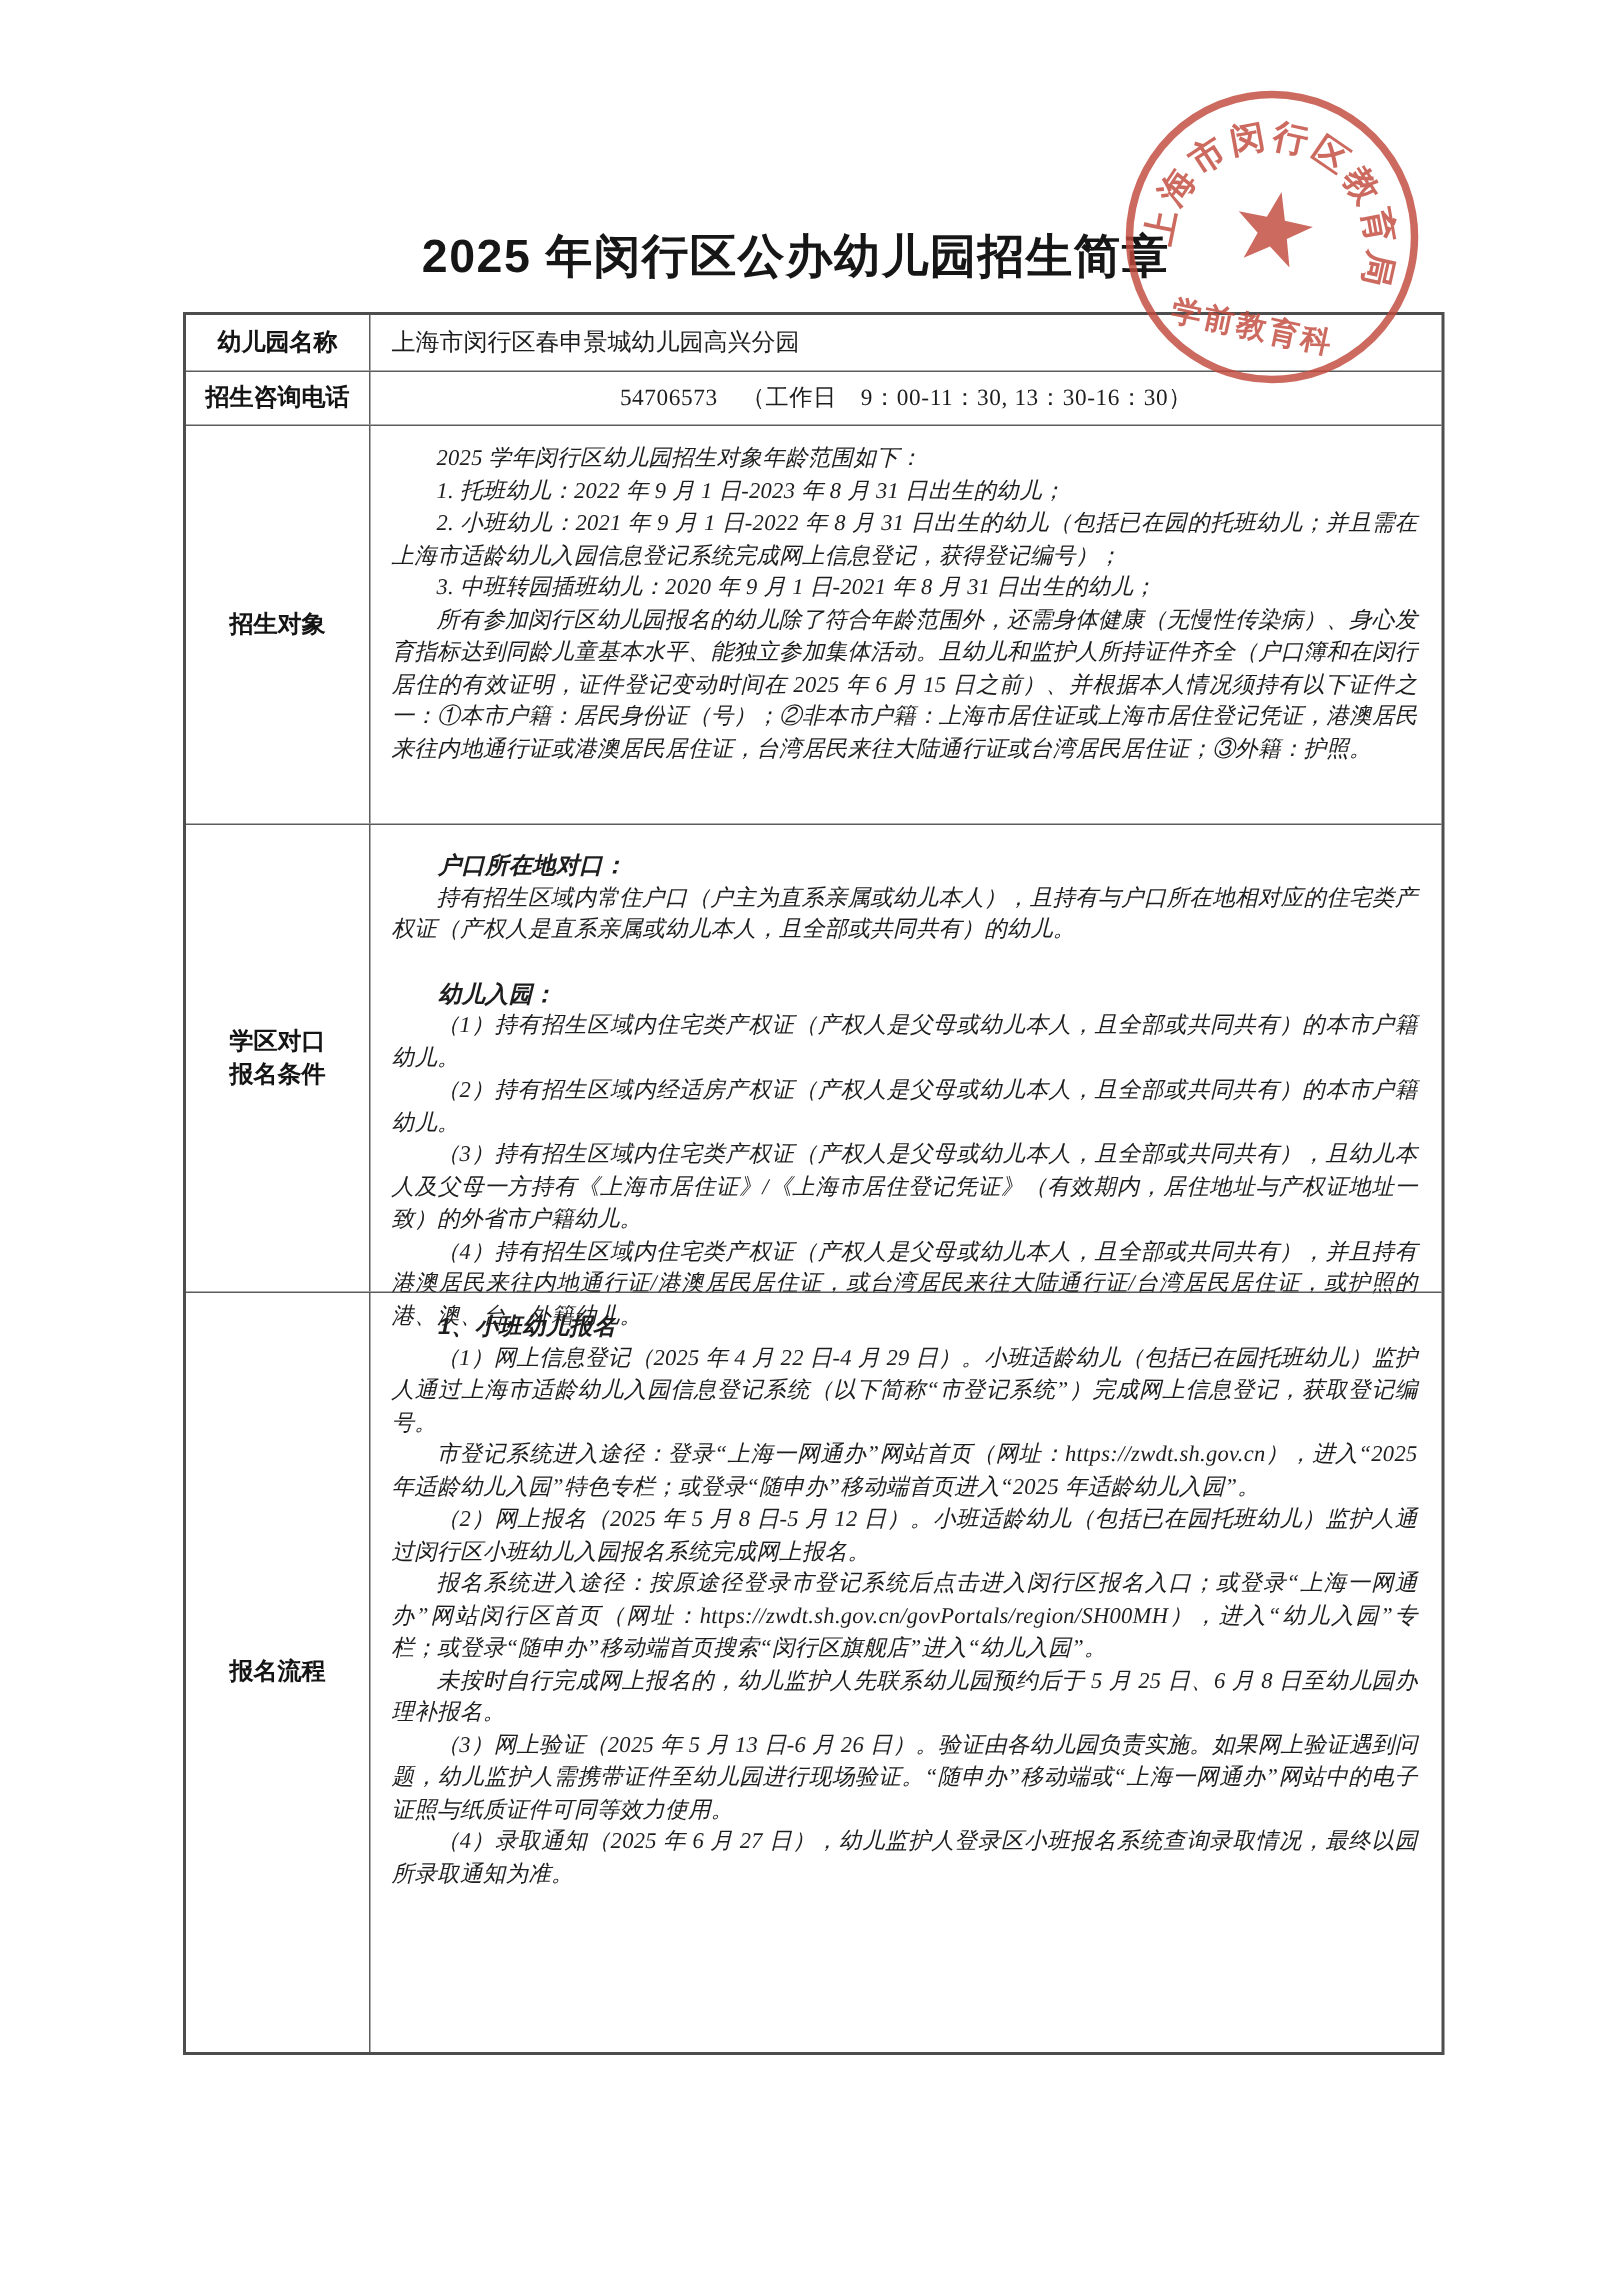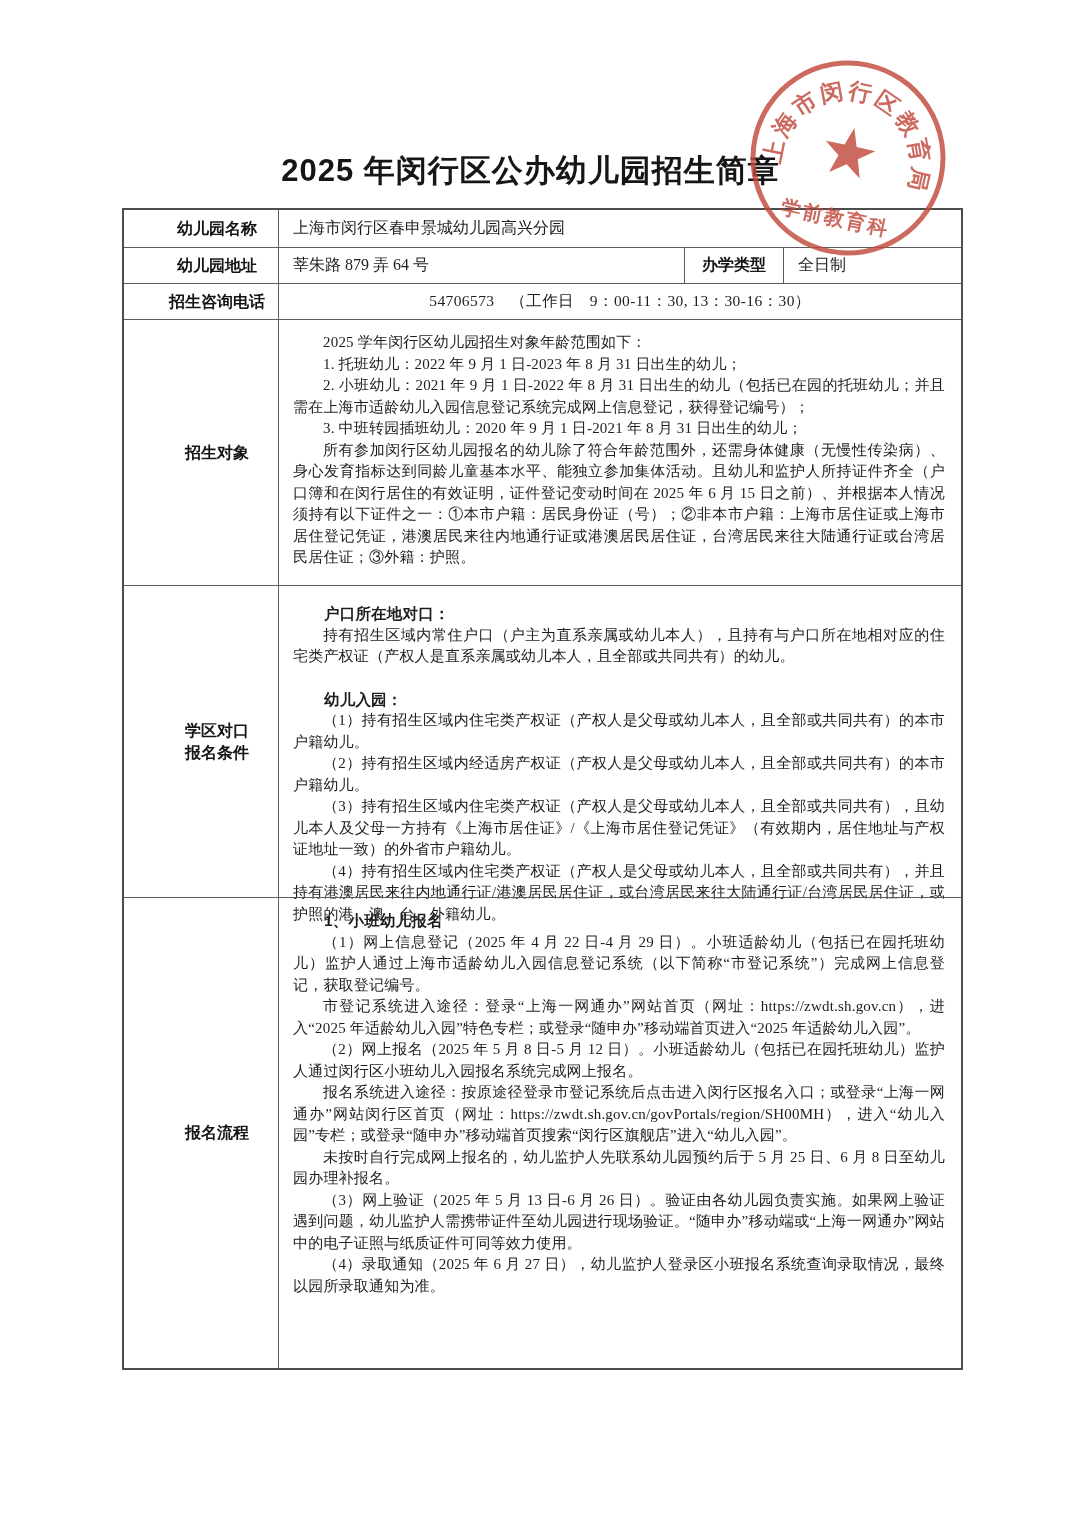--- a/index.html
+++ b/index.html
@@ -68,21 +68,20 @@
     display: flex;
     flex-direction: column;
     align-items: center;
     justify-content: center;
     font-family: "Liberation Sans", sans-serif;
     font-weight: bold;
     font-size: 16px;
     line-height: 22px;
     text-align: center;
     color: #141414;
-    margin-left: 32px;
   }
   .cell-content { flex: 1; min-width: 0; }
 
   .cell-value {
     display: flex;
     align-items: center;
     padding-left: 14px;
     font-size: 16px;
   }
   .cell-mid-label {
@@ -106,21 +105,21 @@
     letter-spacing: 0.4px;
   }
 
   .body-text {
     padding: 12px 16px 0 14px;
     font-size: 15px;
     line-height: 21.5px;
     text-align: justify;
     letter-spacing: 0.2px;
   }
-  .body-text p { text-indent: 2em; }
+  .body-text p { text-indent: 2em; font-style: italic; }
   .bold-line { font-weight: bold; font-family: "Liberation Sans", sans-serif; font-size: 15.5px; }
   .line-gap { height: 21px; }
   .pad-top-lg { padding-top: 17px; }
 </style>
 </head>
 <body>
 
 <div class="page-title">2025 年闵行区公办幼儿园招生简章</div>
 
 <div class="stamp">
@@ -139,26 +138,20 @@
   </svg>
 </div>
 
 <div class="doc-table">
 
   <div class="t-row h-name">
     <div class="cell-label">幼儿园名称</div>
     <div class="cell-content cell-value">上海市闵行区春申景城幼儿园高兴分园</div>
   </div>
 
-  <div class="t-row h-addr">
-    <div class="cell-label">幼儿园地址</div>
-    <div class="cell-content cell-value">莘朱路 879 弄 64 号</div>
-    <div class="cell-mid-label">办学类型</div>
-    <div class="cell-value" style="width:177px;">全日制</div>
-  </div>
 
   <div class="t-row h-phone">
     <div class="cell-label">招生咨询电话</div>
     <div class="cell-content cell-center">54706573　（工作日　9：00-11：30, 13：30-16：30）</div>
   </div>
 
   <div class="t-row h-target">
     <div class="cell-label">招生对象</div>
     <div class="cell-content body-text">
       <p>2025 学年闵行区幼儿园招生对象年龄范围如下：</p>

